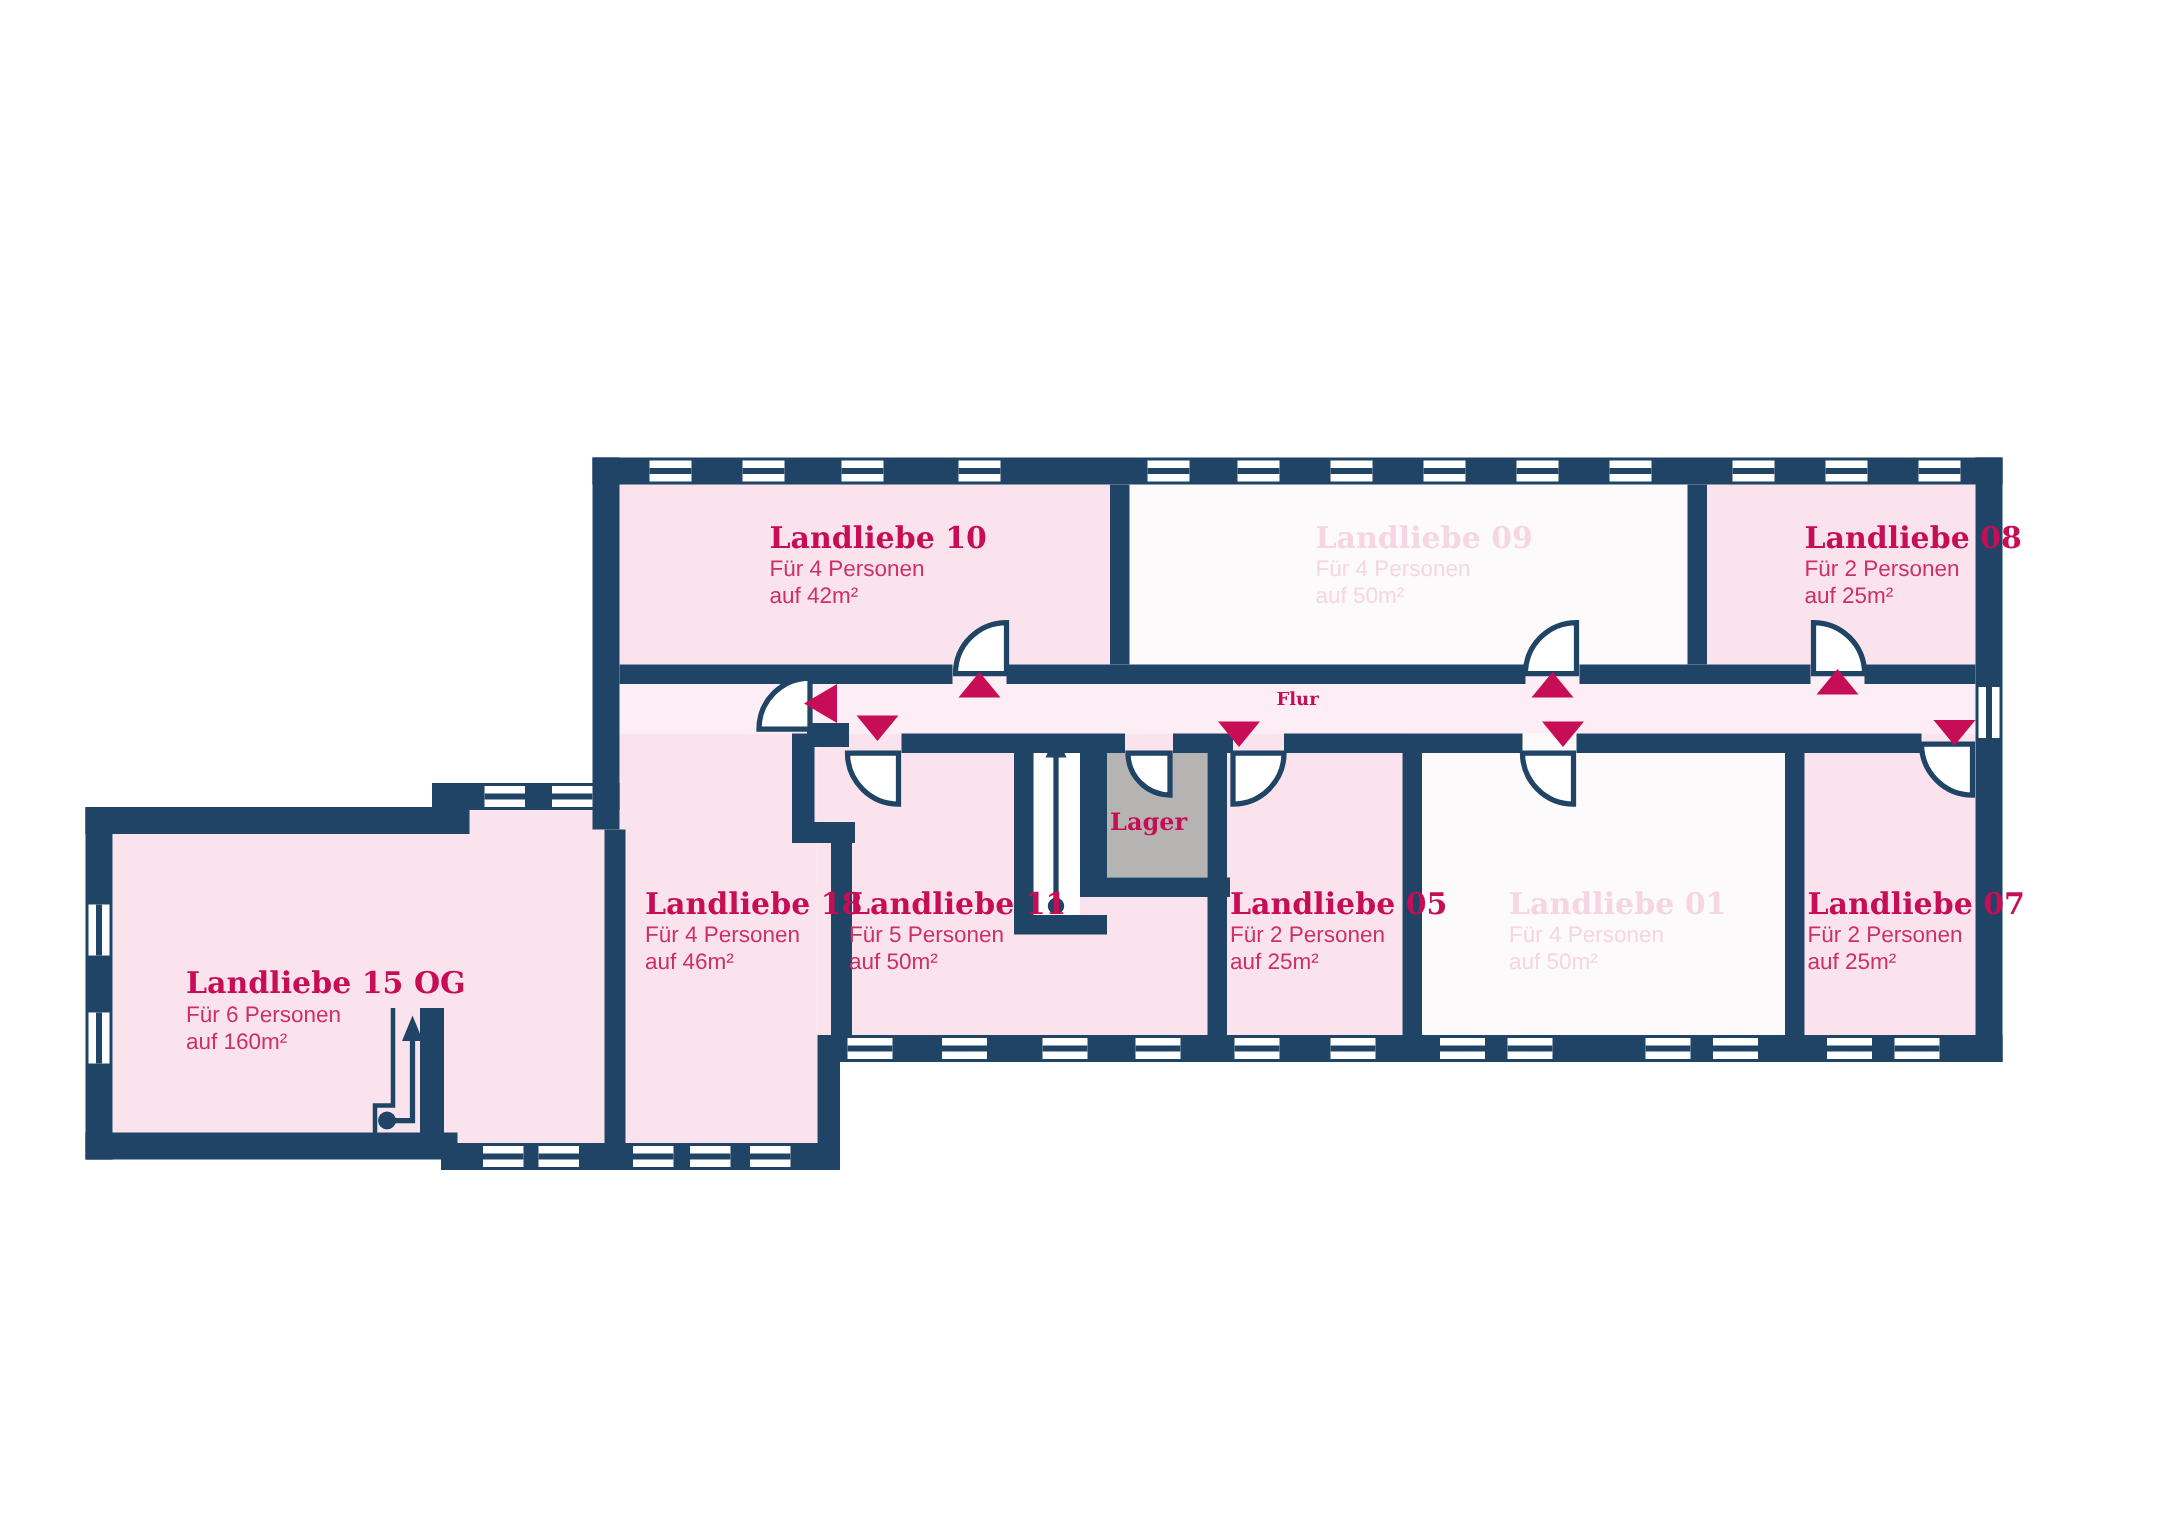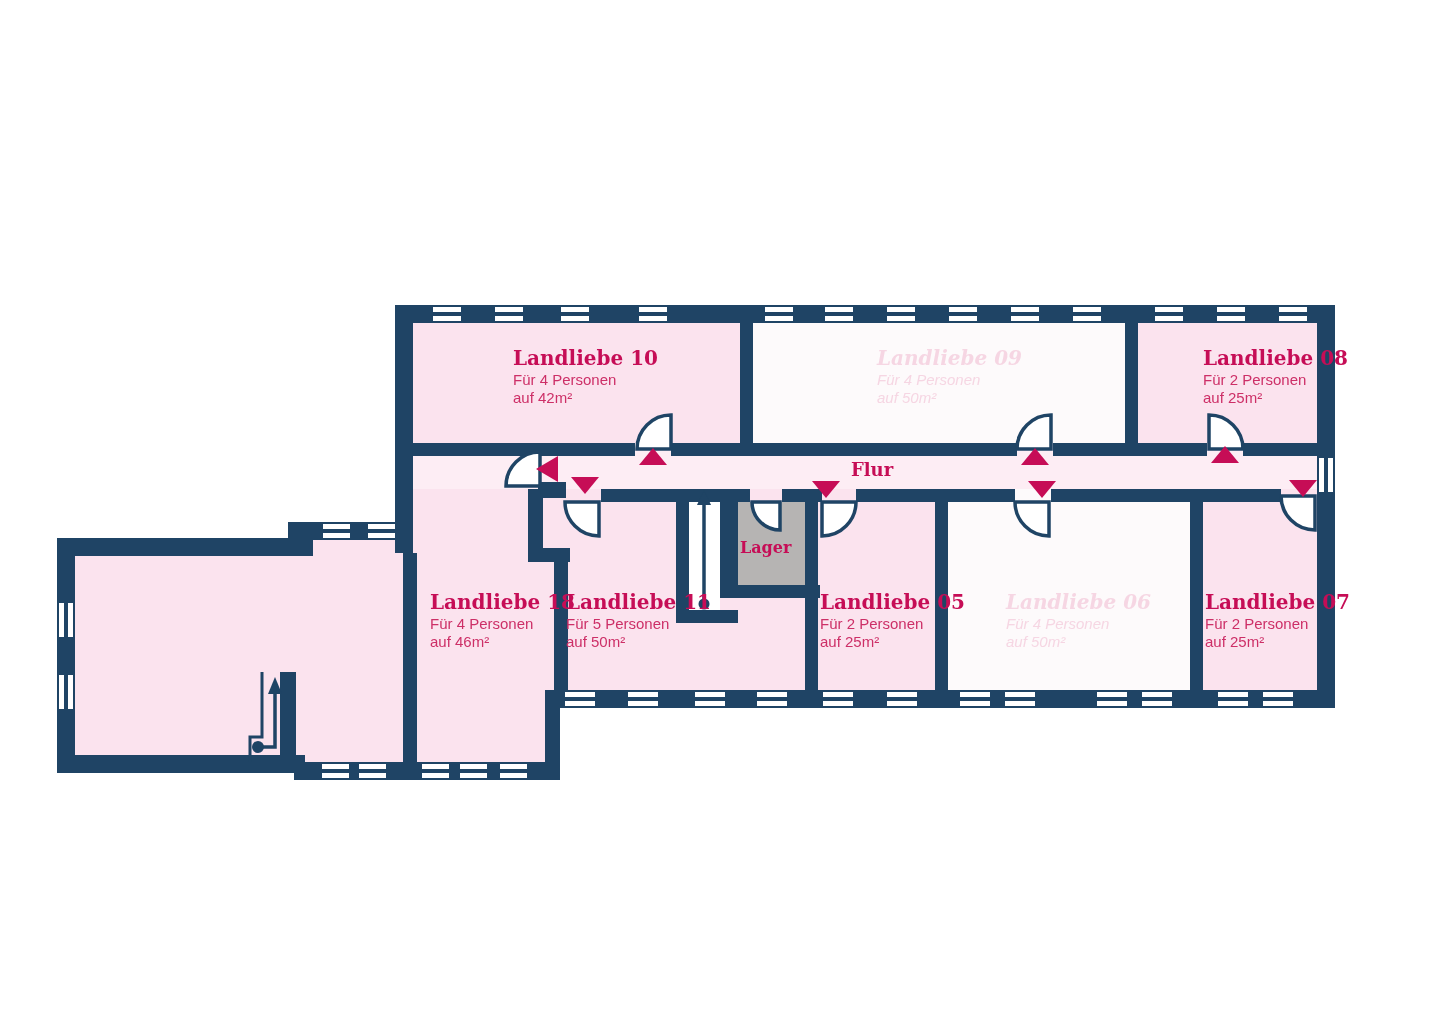--- a/index.html
+++ b/index.html
@@ -27,23 +27,23 @@
   .fin{fill:#ffffff;stroke:var(--wall);stroke-width:3.5;}
   .tri{fill:var(--accent);}
   .stair-line{stroke:var(--wall);stroke-width:3.5;fill:none;}
   .stair-thin{stroke:var(--wall);stroke-width:3;fill:none;}
   .stair-head{fill:var(--wall);}
   .stair-dot{fill:var(--wall);}
   .label{position:absolute;white-space:nowrap;}
   .label h3{margin:0 0 3px 0;font-family:"DejaVu Serif",serif;font-weight:bold;
             font-size:20px;line-height:20px;color:var(--accent);}
   .label p{margin:0;font-size:15px;line-height:18px;color:var(--body_text);}
-  .label.faded h3,.label.faded p{color:var(--text_inactive);font-style:italic;}
+  .label.faded h3,.label.faded p{color:var(--text_inactive);}
   .corridor-label{position:absolute;font-family:"DejaVu Serif",serif;font-weight:bold;
-            font-size:18px;color:var(--accent);white-space:nowrap;}
+            font-size:12px;color:var(--accent);white-space:nowrap;}
   .storage-label{position:absolute;font-family:"DejaVu Serif",serif;font-weight:bold;
             font-size:16px;color:var(--accent);white-space:nowrap;}
 </style>
 </head>
 <body>
 
 <div class="canvas">
   <svg width="1440" height="1018" viewBox="0 0 1440 1018">
 
     <g>
@@ -234,25 +234,30 @@
     <h3>Landliebe 11</h3>
     <p>Für 5 Personen</p>
     <p>auf 50m²</p>
   </div>
   <div class="label" style="left:820px;top:592px">
     <h3>Landliebe 05</h3>
     <p>Für 2 Personen</p>
     <p>auf 25m²</p>
   </div>
   <div class="label faded" style="left:1006px;top:592px">
-    <h3>Landliebe 06</h3>
+    <h3>Landliebe 01</h3>
     <p>Für 4 Personen</p>
     <p>auf 50m²</p>
   </div>
   <div class="label" style="left:1205px;top:592px">
     <h3>Landliebe 07</h3>
     <p>Für 2 Personen</p>
     <p>auf 25m²</p>
   </div>
+  <div class="label" style="left:124px;top:645px">
+    <h3>Landliebe 15 OG</h3>
+    <p>Für 6 Personen</p>
+    <p>auf 160m²</p>
+  </div>
 
   <div class="corridor-label" style="left:851px;top:459px">Flur</div>
   <div class="storage-label" style="left:740px;top:538px">Lager</div>
 </div>
 
 </body></html>

